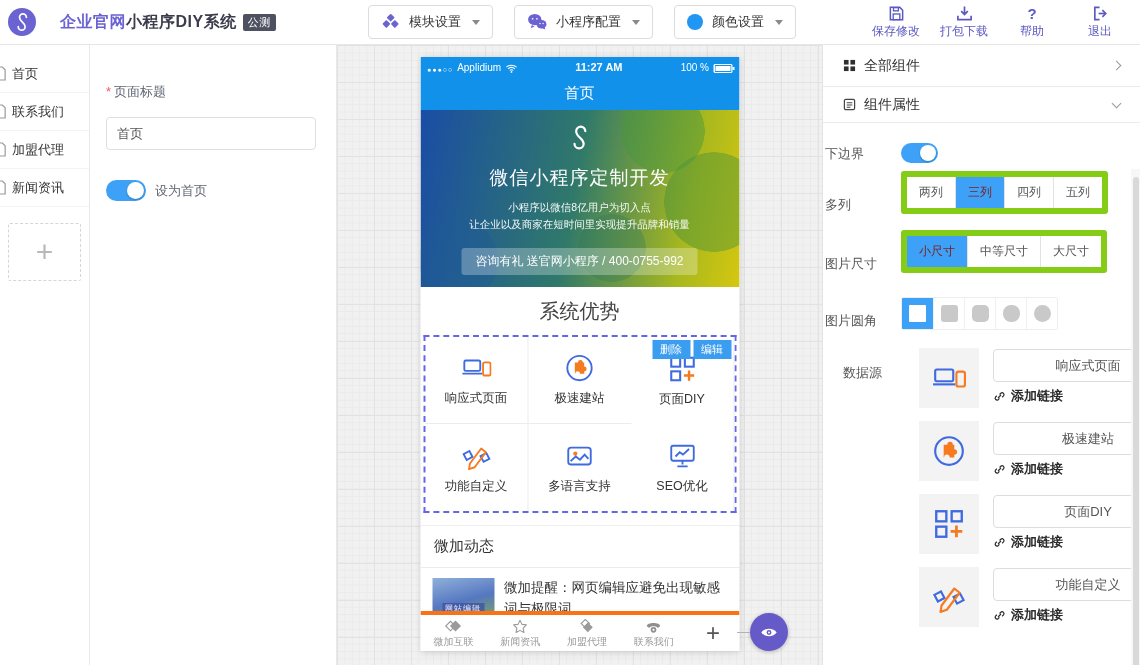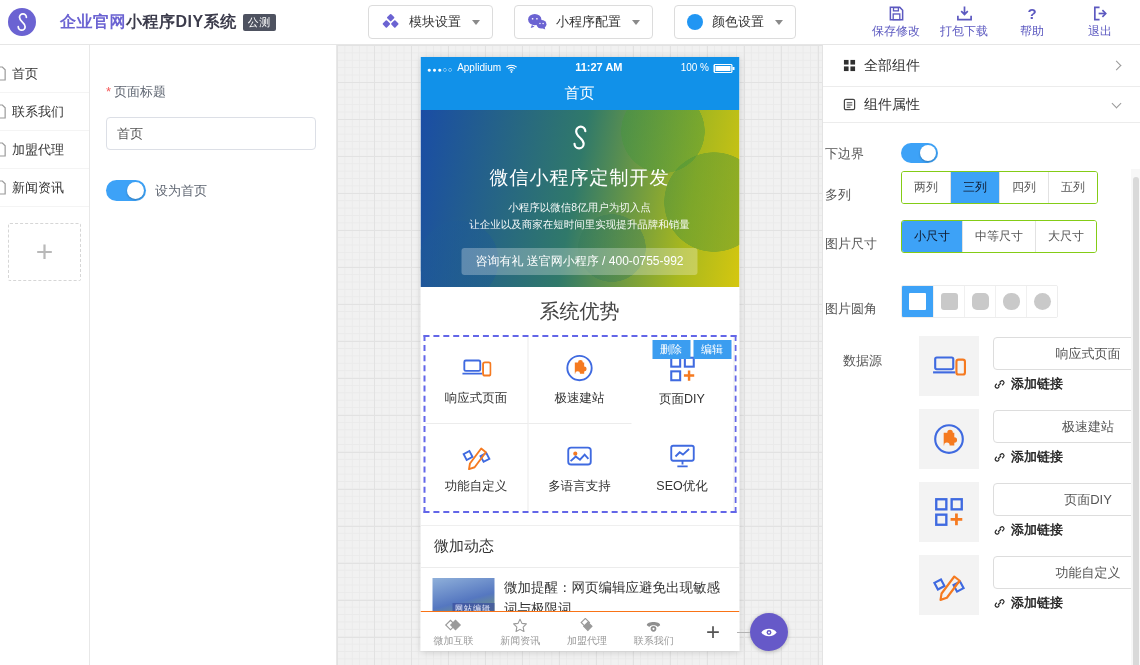--- a/index.html
+++ b/index.html
@@ -79,42 +79,42 @@
   .fgrid { margin:0 3px; border:2px dashed #6366e8; height:178px; display:grid; grid-template-columns:1fr 1fr 1fr; grid-template-rows:1fr 1fr; position:relative; background:#fff; }
   .fcell { display:flex; flex-direction:column; align-items:center; justify-content:center; gap:7px; border-right:1px solid #ececec; border-bottom:1px solid #ececec; cursor:pointer; }
   .fcell:nth-child(3n) { border-right:none; }
   .fcell:nth-child(n+4) { border-bottom:none; }
   .flabel { font-size:12.5px; color:#333; }
   .sel-badges { position:absolute; top:3px; right:3px; display:flex; gap:3px; z-index:5; }
   .sel-badges span { background:#3b9df0; color:#fff; font-size:11px; padding:2px 8px; cursor:pointer; }
   .news-sec { margin-top:12px; border-top:1px solid #efefef; }
   .news-head { padding:11px 14px; font-size:15px; color:#333; border-bottom:1px solid #ececec; }
   .news-item { display:flex; gap:10px; padding:10px 12px 0 12px; cursor:pointer; }
-  .news-thumb { width:62px; height:40px; flex:none; background:linear-gradient(165deg,#8fb0da 0%,#5577c0 55%,#7fa45f 100%); position:relative; display:flex; align-items:flex-end; justify-content:flex-end; }
+  .news-thumb { width:62px; height:40px; flex:none; background:linear-gradient(165deg,#8fb0da 0%,#5577c0 55%,#7fa45f 100%); position:relative; display:flex; align-items:flex-end; justify-content:center; }
   .news-thumb i { font-style:normal; font-size:8px; color:#eef; background:rgba(60,80,160,.75); padding:0 3px 1px 3px; margin-bottom:3px; letter-spacing:1px; }
   .news-title { font-size:13.5px; color:#333; line-height:1.55; }
-  .tabbar { position:absolute; left:0; right:0; bottom:0; height:40px; background:#fff; border-top:1px solid #f97316; display:flex; align-items:center; }
+  .tabbar { position:absolute; left:0; right:0; bottom:0; height:40px; background:#fff; border-top:4px solid #f97316; display:flex; align-items:center; }
   .tab { flex:1; display:flex; flex-direction:column; align-items:center; justify-content:center; gap:1px; font-size:10px; color:#999; cursor:pointer; padding-top:2px; }
   .tab-plus { width:52px; text-align:center; font-size:24px; color:#555; font-weight:200; cursor:pointer; }
   .preview-btn { position:absolute; left:calc(50% + 170px); top:568px; width:38px; height:38px; border-radius:50%; background:#6659c8; display:flex; align-items:center; justify-content:center; cursor:pointer; box-shadow:0 1px 4px rgba(0,0,0,.25); }
   .preview-btn::before { content:""; position:absolute; left:-13px; top:19px; width:13px; height:1px; background:#b3b3b3; }
 
   
   .panel { width:318px; border-left:1px solid #e3e3e3; background:#fff; position:relative; overflow:hidden; }
   .panel-head { height:42px; display:flex; align-items:center; gap:8px; padding:0 20px; border-bottom:1px solid #ececec; font-size:14px; color:#333; cursor:pointer; }
   .panel-head.h2 { height:36px; }
   .chev { width:7px; height:7px; border-right:1.6px solid #999; border-bottom:1.6px solid #999; margin-left:auto; }
   .chev.right { transform:rotate(-45deg); }
   .chev.down { transform:rotate(45deg); margin-top:-3px; }
   .prow { display:flex; align-items:flex-end; padding:0 2px; }
   .plabel { width:76px; font-size:13px; color:#555; flex:none; }
-  .seg { display:flex; border:1px solid #84cc16; border-radius:3px; overflow:hidden; }
+  .seg { display:flex; border:6px solid #84cc16; border-radius:3px; overflow:hidden; }
   .seg span { padding:7px 12px; font-size:12px; color:#555; background:#fff; border-left:1px solid #e2e2e2; cursor:pointer; white-space:nowrap; }
   .seg span:first-child { border-left:none; }
-  .seg span.active { background:#3da2f7; color:#0f172a;font-family:Liberation Serif, serif; }
+  .seg span.active { background:#3da2f7; color:#7f1d1d;font-family:Liberation Serif, serif; }
   .radius-row { display:flex; border:1px solid #ededed; border-radius:2px; overflow:hidden; }
   .r-cell { width:31px; height:31px; display:flex; align-items:center; justify-content:center; border-left:1px solid #f0f0f0; background:#fff; cursor:pointer; }
   .r-cell:first-child { border-left:none; }
   .r-cell.active { background:#3da2f7; }
   .r-shape { width:17px; height:17px; background:#c9c9c9; }
   .r-cell.active .r-shape { background:#fff; border-radius:1px; }
   .ds { display:flex; align-items:flex-start; padding:0 20px; margin-top:18px; }
   .ds-items { display:flex; flex-direction:column; gap:13px; }
   .ds-item { display:flex; gap:14px; }
   .ds-thumb { width:60px; height:60px; background:#f3f3f3; display:flex; align-items:center; justify-content:center; flex:none; }
@@ -449,21 +449,21 @@
 
       <div class="prow" style="margin-top:16px;border-radius:16px;">
         <span class="plabel">图片尺寸</span>
         <div class="seg">
           <span class="active">小尺寸</span>
           <span>中等尺寸</span>
           <span>大尺寸</span>
         </div>
       </div>
 
-      <div class="prow" style="margin-top:32px;">
+      <div class="prow" style="margin-top:24px;">
         <span class="plabel">图片圆角</span>
         <div class="radius-row">
           <span class="r-cell active">
               <span class="r-shape"></span>
             </span>
           <span class="r-cell">
               <span class="r-shape" style="border-radius:3px;"></span>
             </span>
           <span class="r-cell">
               <span class="r-shape" style="border-radius:5px;"></span>

